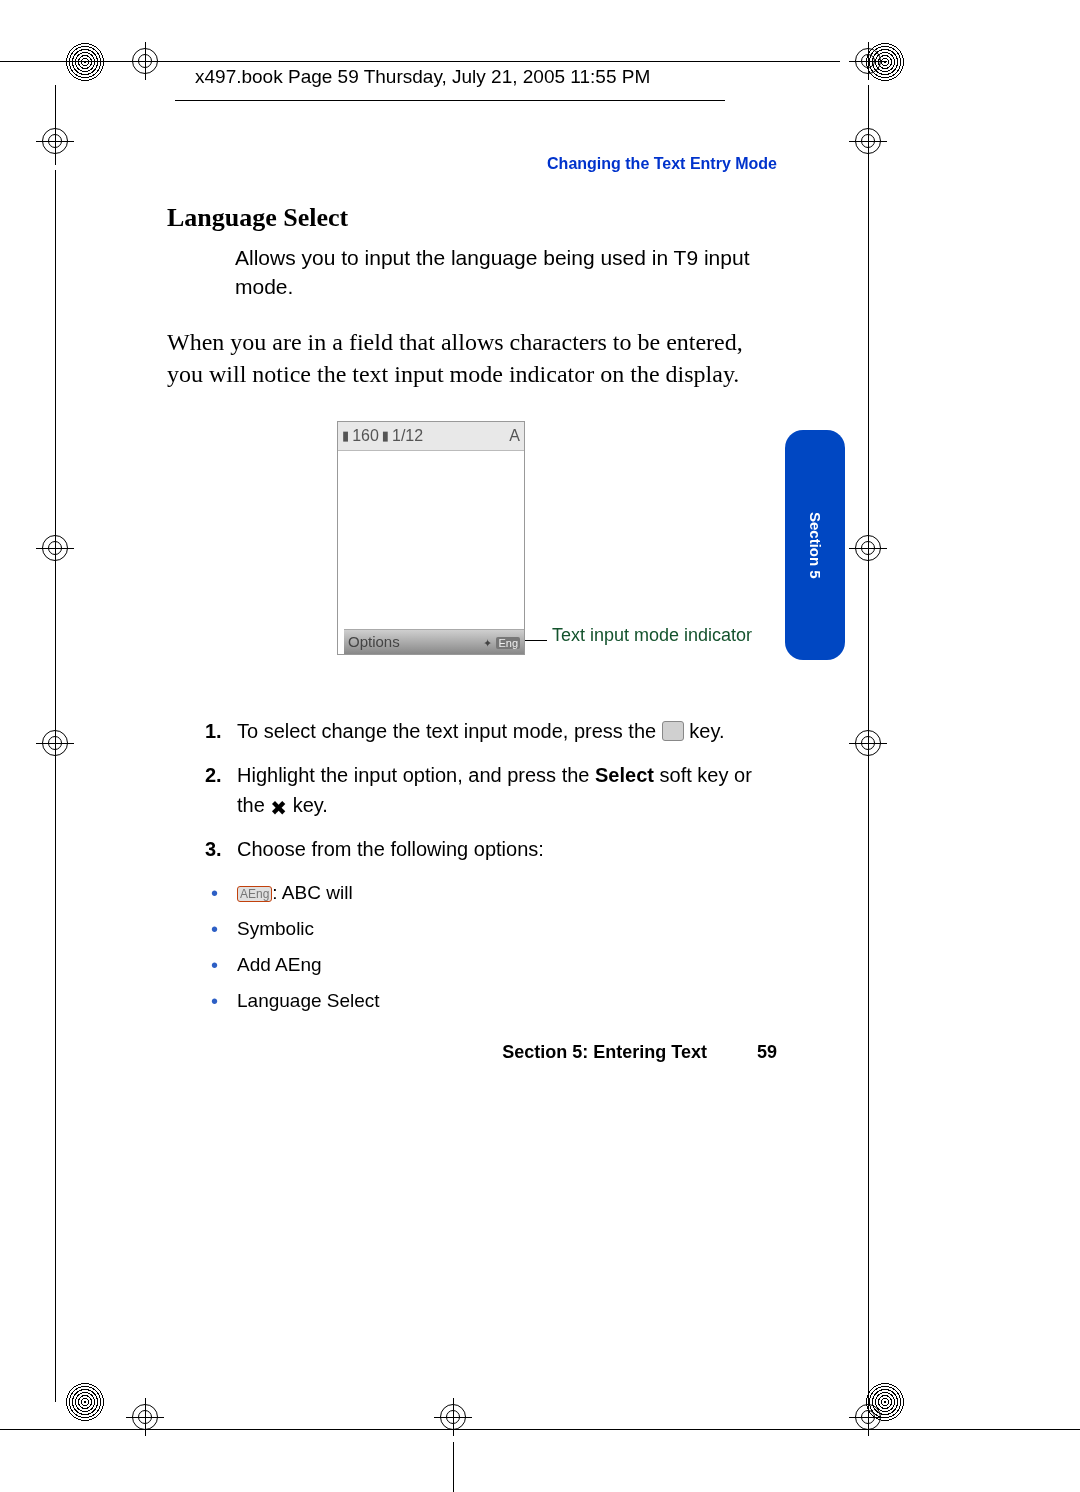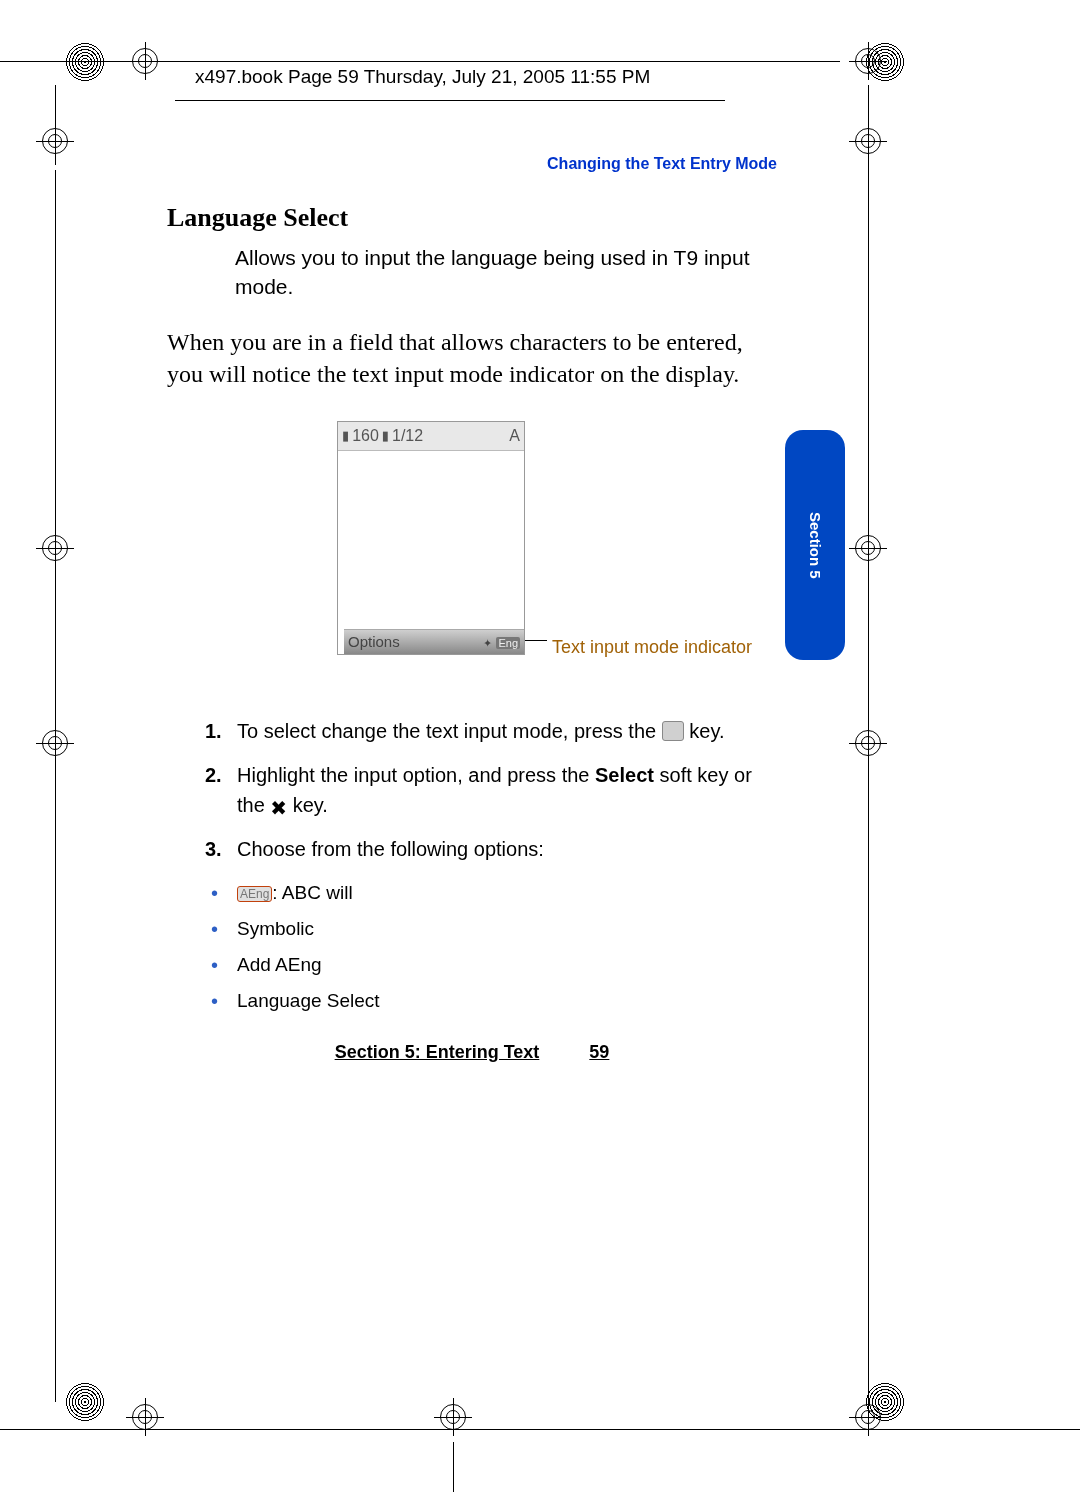--- a/index.html
+++ b/index.html
@@ -107,23 +107,23 @@
     position: absolute;
     left: 358px;
     top: 219px;
     width: 22px;
     height: 1px;
     background: #000;
   }
   .callout-text {
     position: absolute;
     left: 385px;
-    top: 216px;
+    top: 204px;
     font-size: 18px;
-    color: #a16207;
+    color: #14532d;
     line-height: 1.2;
   }
   .section-tab {
     position: absolute;
     left: 785px;
     top: 430px;
     width: 60px;
     height: 230px;
     background: #0047c2;
     border-radius: 18px;
@@ -194,24 +194,23 @@
     border-radius: 3px;
     font-size: 12px;
     color: #777;
     padding: 1px 2px;
     vertical-align: 1px;
     line-height: 1;
   }
   .footer {
     font-size: 18px;
     display: flex;
-    justify-content: center;
+    justify-content: flex-end;
     align-items: baseline;
     gap: 50px;
-    text-decoration: underline;
   }
   .footer .sect { font-weight: bold; }
   .footer .pg { font-weight: bold; }
 
   
   .reg {
     position: absolute;
     width: 40px;
     height: 40px;
   }

